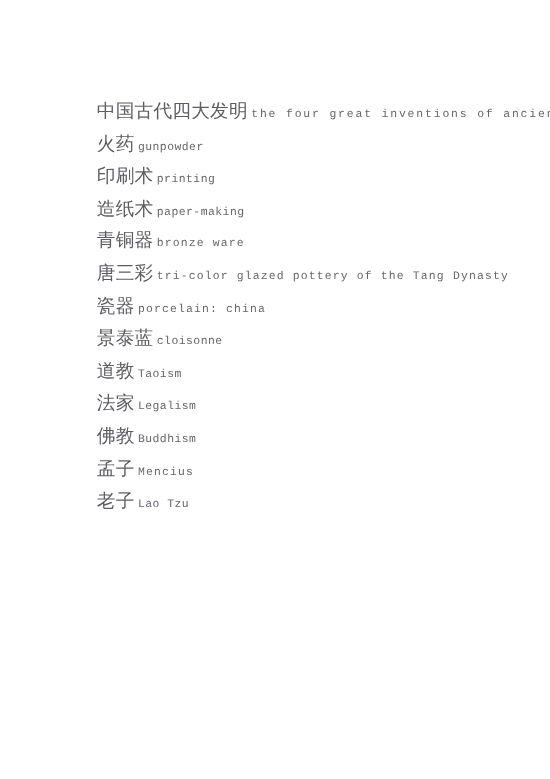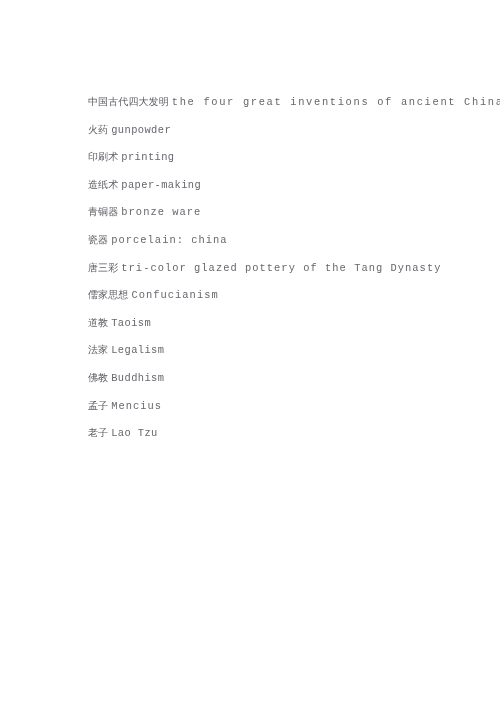--- a/index.html
+++ b/index.html
@@ -30,21 +30,21 @@
     font-size: 11.2px;
     line-height: 26.6px;
     color: #62626a;
     white-space: nowrap;
     letter-spacing: 0.02em;
     -webkit-font-smoothing: antialiased;
   }
 
   .vocab-line .zh {
     font-family: "DejaVu Sans", "Liberation Sans", sans-serif;
-    font-size: 10px;
+    font-size: 17px;
     color: #5c5c64;
     letter-spacing: 0.01em;
   }
 
   .vocab-line .en {
     font-family: "Liberation Mono", "DejaVu Sans Mono", monospace;
     font-size: 10.4px;
     color: #66666e;
     letter-spacing: 0.04em;
     margin-left: 3px;
@@ -67,22 +67,22 @@
 <body>
 
 <div class="page">
   <div class="doc-body">
 
   <div class="vocab-line line-0"><span class="zh">中国古代四大发明</span><span class="en">the four great inventions of ancient China</span></div>
       <div class="vocab-line line-1"><span class="zh">火药</span><span class="en">gunpowder</span></div>
       <div class="vocab-line line-2"><span class="zh">印刷术</span><span class="en">printing</span></div>
       <div class="vocab-line line-3"><span class="zh">造纸术</span><span class="en">paper-making</span></div>
       <div class="vocab-line line-5"><span class="zh">青铜器</span><span class="en">bronze ware</span></div>
+      <div class="vocab-line line-7"><span class="zh">唐三彩</span><span class="en">tri-color glazed pottery of the Tang Dynasty</span></div>
       <div class="vocab-line line-6"><span class="zh">瓷器</span><span class="en">porcelain: china</span></div>
-      <div class="vocab-line line-7"><span class="zh">唐三彩</span><span class="en">tri-color glazed pottery of the Tang Dynasty</span></div>
-      <div class="vocab-line line-11"><span class="zh">儒家思想</span><span class="en">Confucianism</span></div>
+      <div class="vocab-line line-8"><span class="zh">景泰蓝</span><span class="en">cloisonne</span></div>
       <div class="vocab-line line-13"><span class="zh">道教</span><span class="en">Taoism</span></div>
       <div class="vocab-line line-15"><span class="zh">法家</span><span class="en">Legalism</span></div>
       <div class="vocab-line line-16"><span class="zh">佛教</span><span class="en">Buddhism</span></div>
       <div class="vocab-line line-18"><span class="zh">孟子</span><span class="en">Mencius</span></div>
       <div class="vocab-line line-19"><span class="zh">老子</span><span class="en">Lao Tzu</span></div>
     </div>
 </div>
 
 </body></html>

